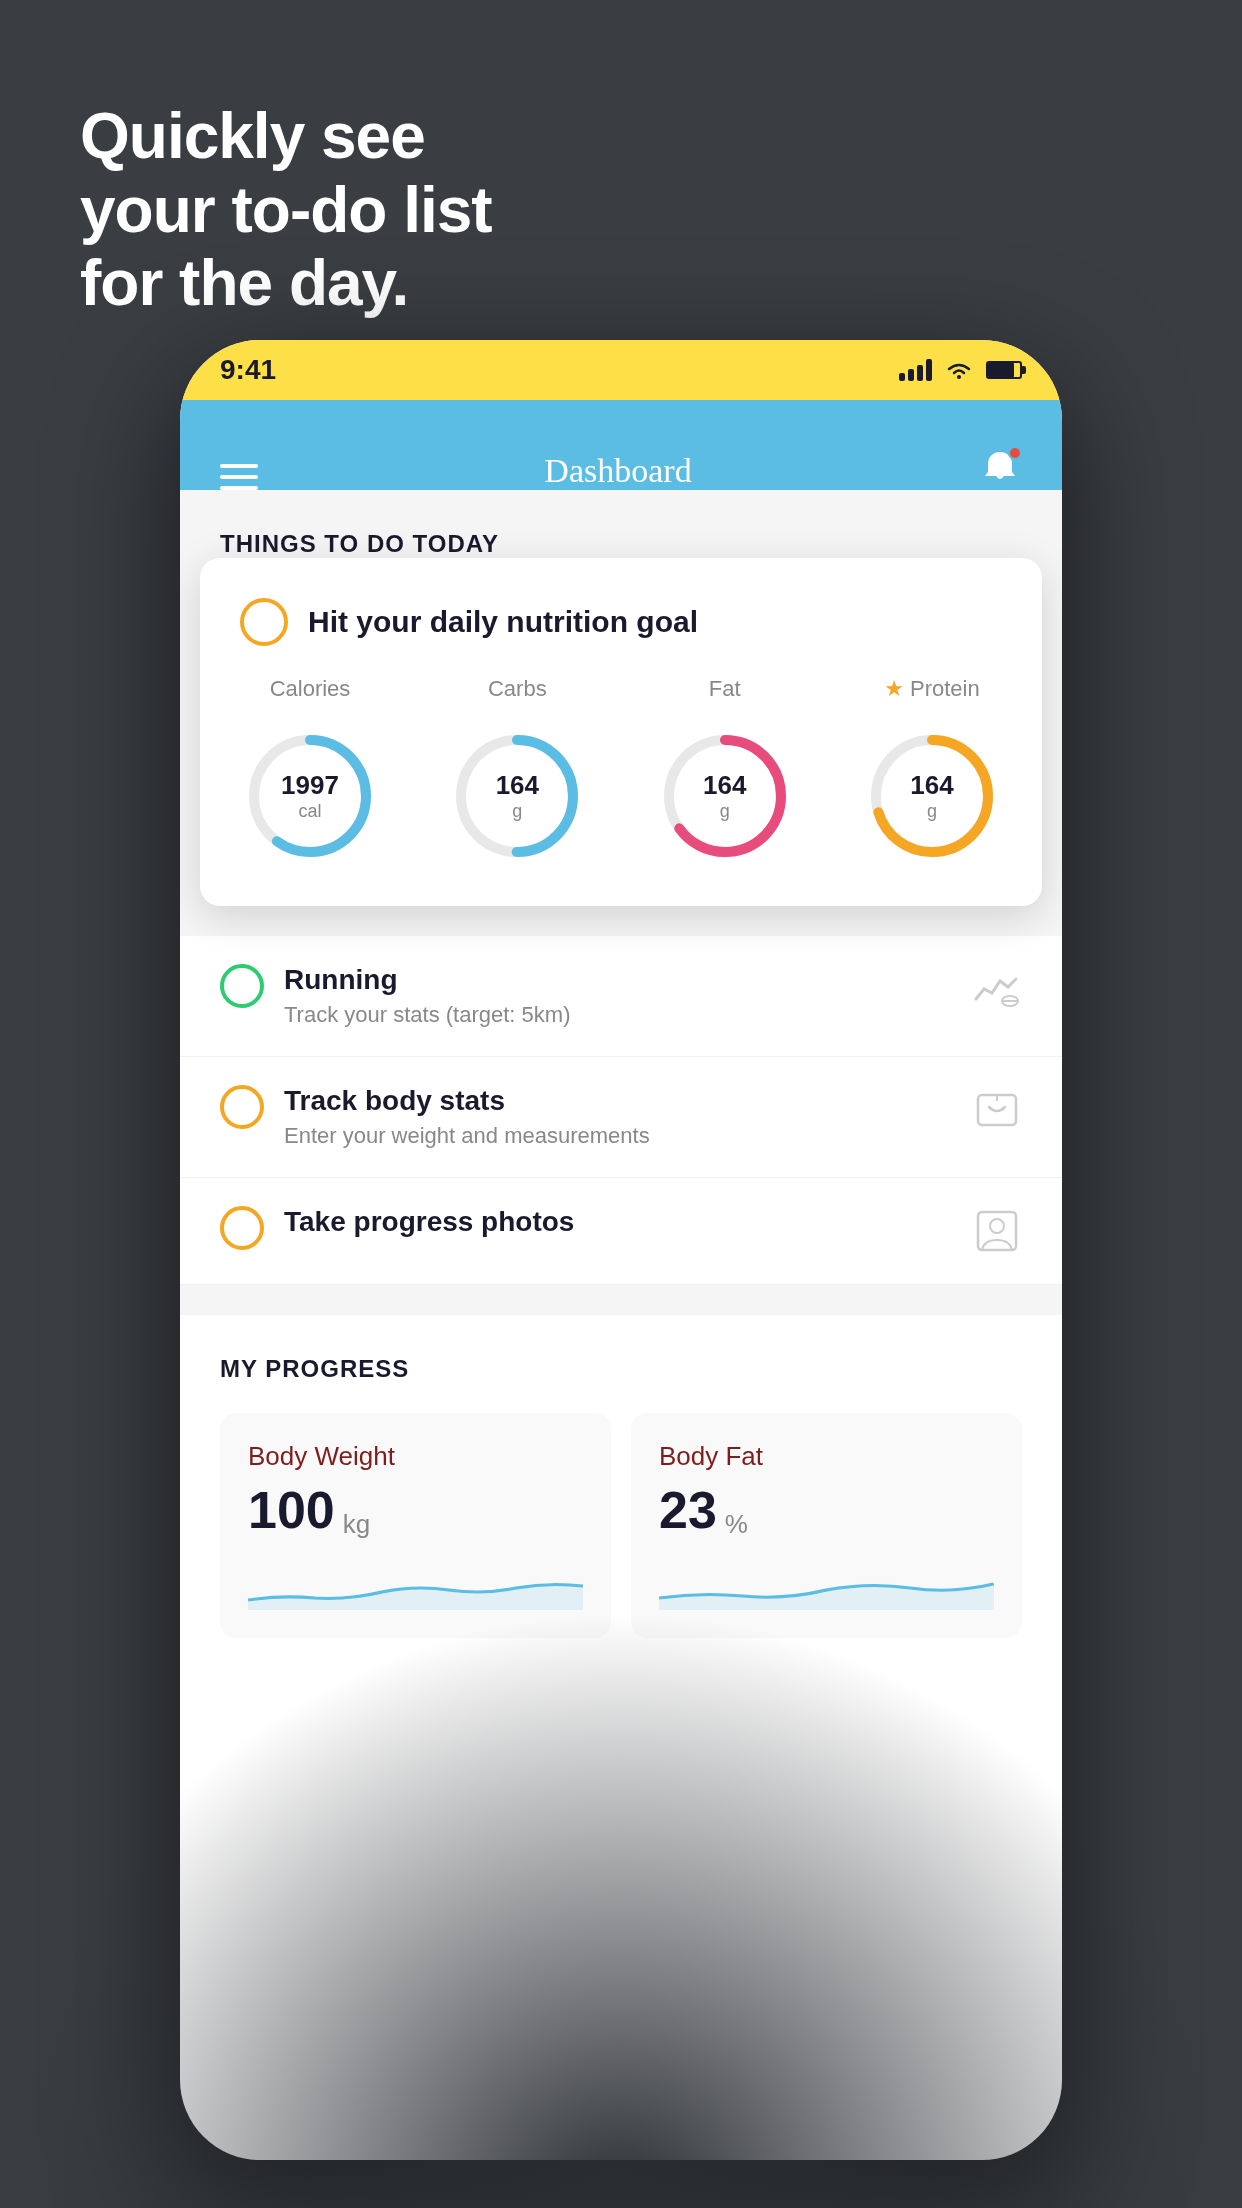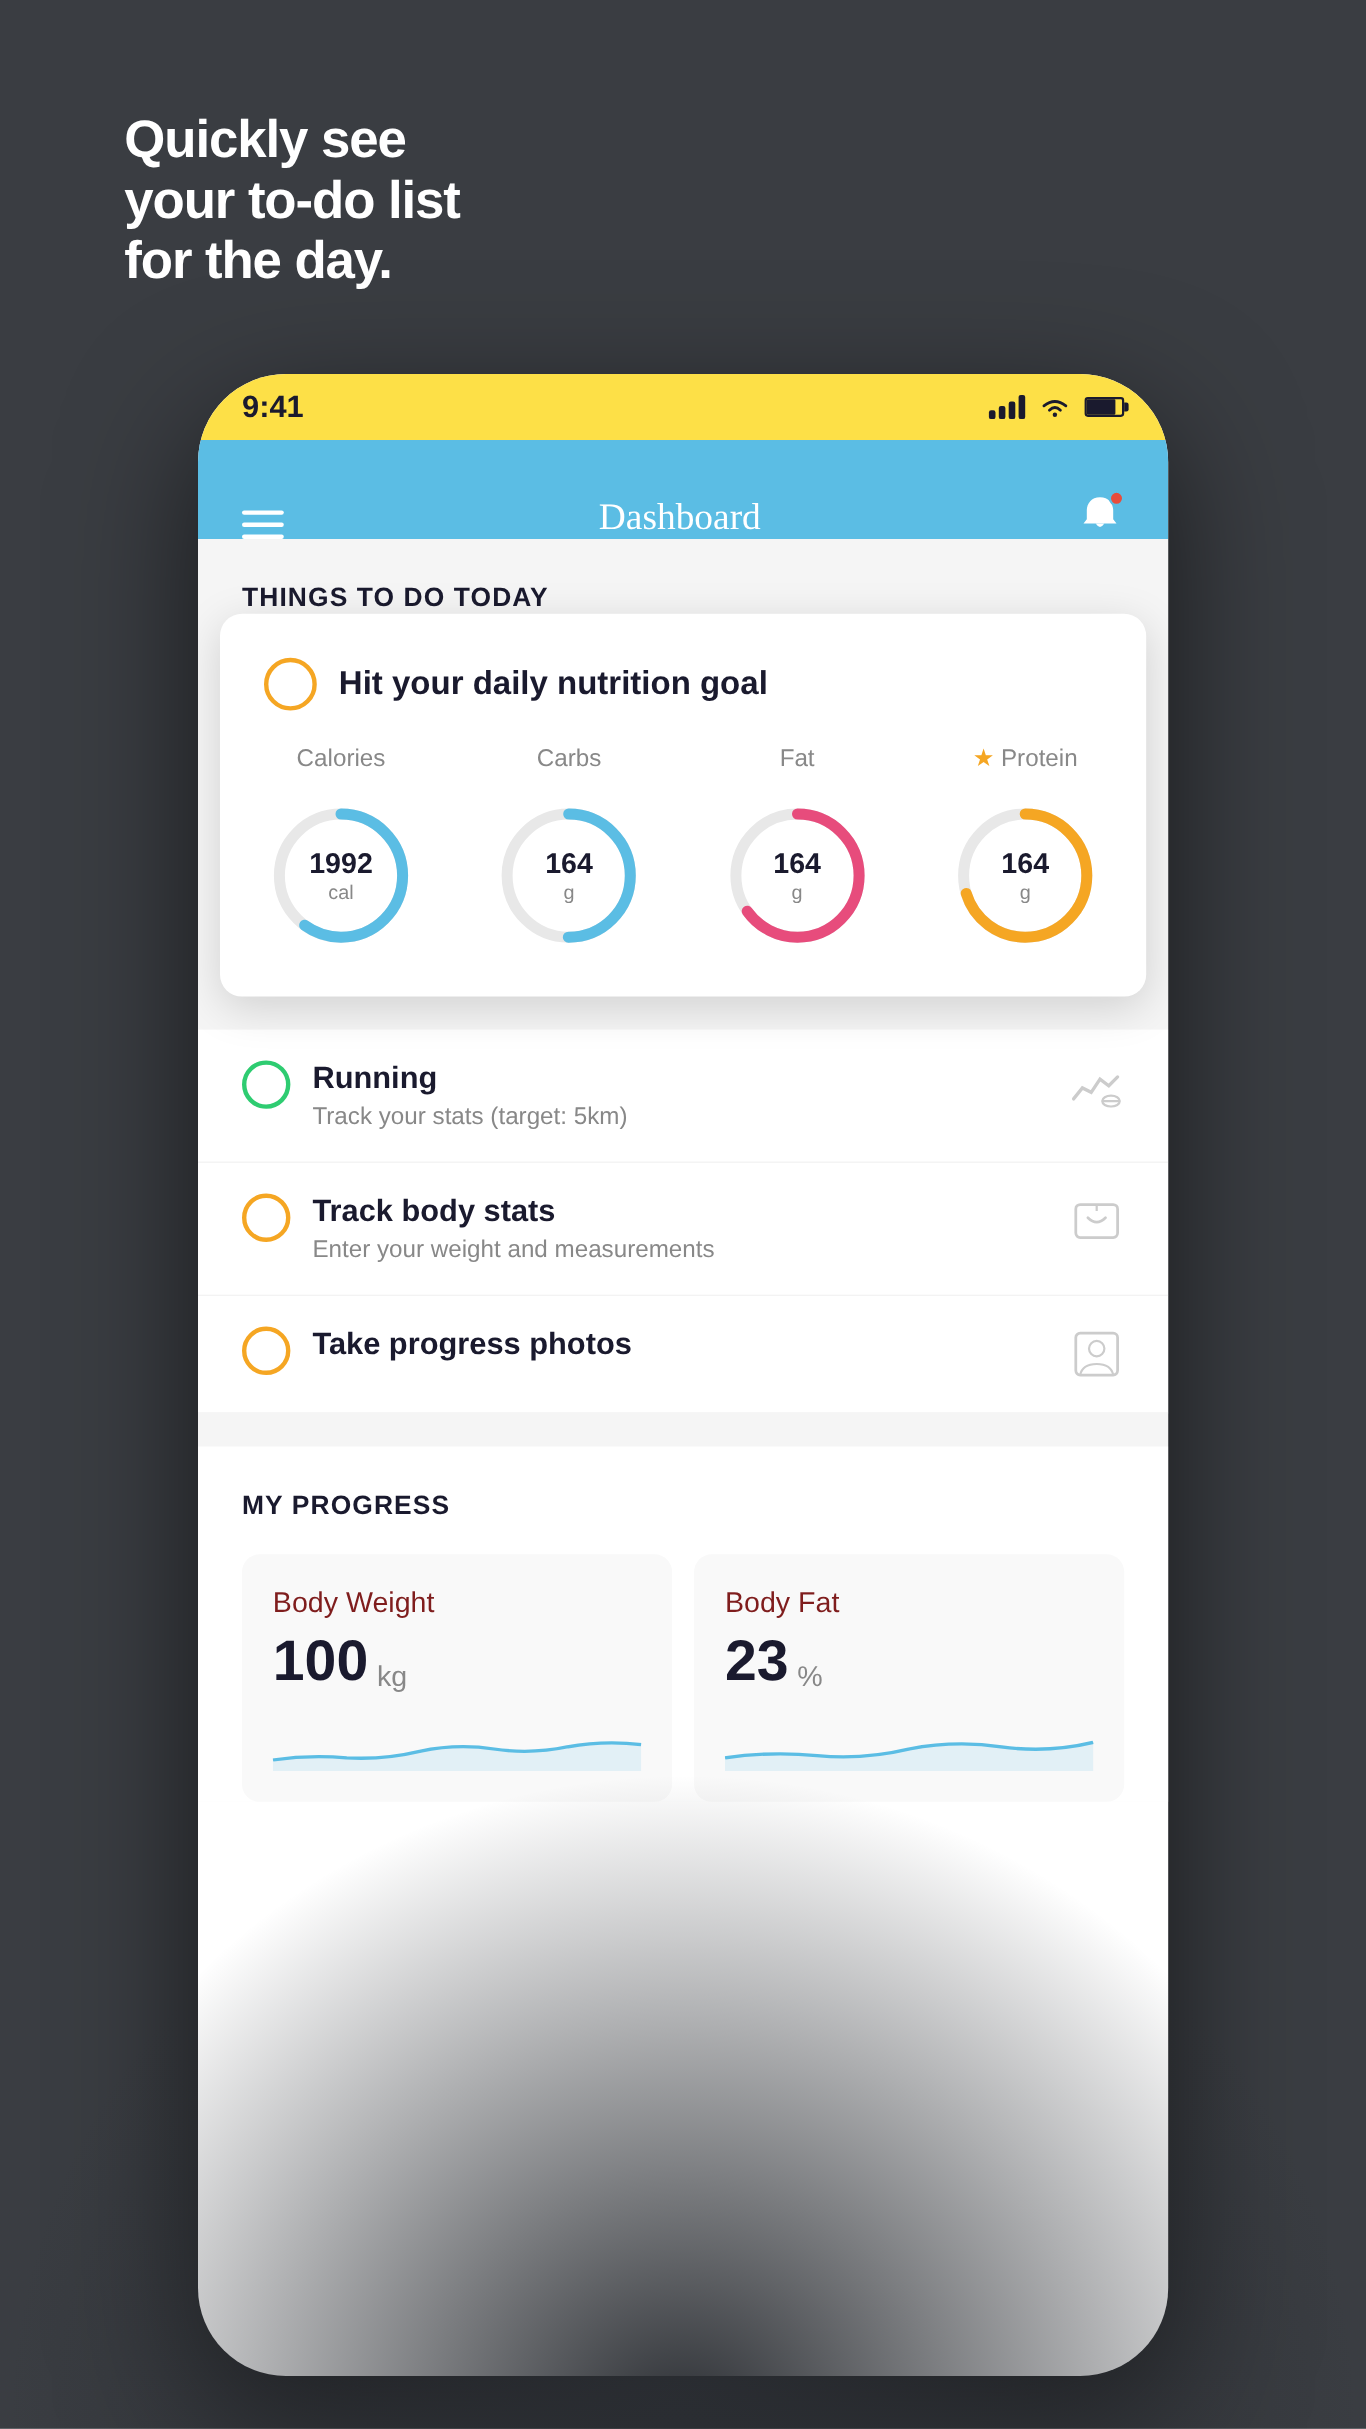--- a/index.html
+++ b/index.html
@@ -23,25 +23,24 @@
       height: 600px;
       background: radial-gradient(ellipse at center bottom, #2a2d32 0%, transparent 70%);
       pointer-events: none;
     }
 
     .headline {
       position: absolute;
       top: 100px;
       left: 80px;
       color: #ffffff;
-      font-size: 48px;
+      font-size: 64px;
       font-weight: 800;
       line-height: 1.15;
       letter-spacing: -1px;
-      margin-left: 33px;
     }
 
     
     .phone {
       position: absolute;
       top: 340px;
       left: 180px;
       width: 882px;
       height: 1820px;
       background: #ffffff;
@@ -463,21 +462,21 @@
       <div class="nutrition-grid">
 
         <div class="nutrition-item">
           <span class="nutrition-label">Calories</span>
           <div class="nutrition-circle">
             <svg viewBox="0 0 140 140">
               <circle class="circle-bg" cx="70" cy="70" r="56"></circle>
               <circle class="circle-progress" cx="70" cy="70" r="56" stroke="#5bbde4" stroke-dasharray="211 353" stroke-dashoffset="0"></circle>
             </svg>
             <div class="nutrition-value">
-              <span class="nutrition-number">1992</span>
+              <span class="nutrition-number">1997</span>
               <span class="nutrition-unit">cal</span>
             </div>
           </div>
         </div>
 
         <div class="nutrition-item">
           <span class="nutrition-label">Carbs</span>
           <div class="nutrition-circle">
             <svg viewBox="0 0 140 140">
               <circle class="circle-bg" cx="70" cy="70" r="56"></circle>

